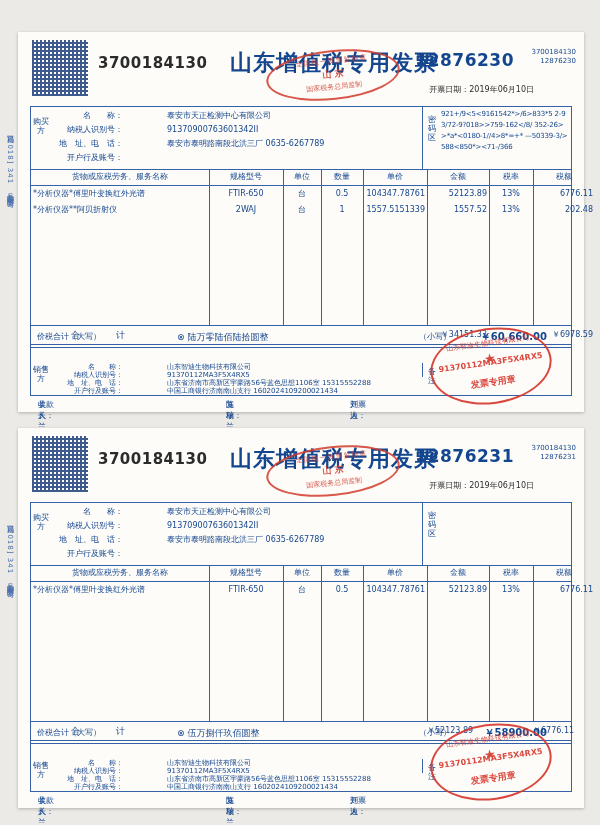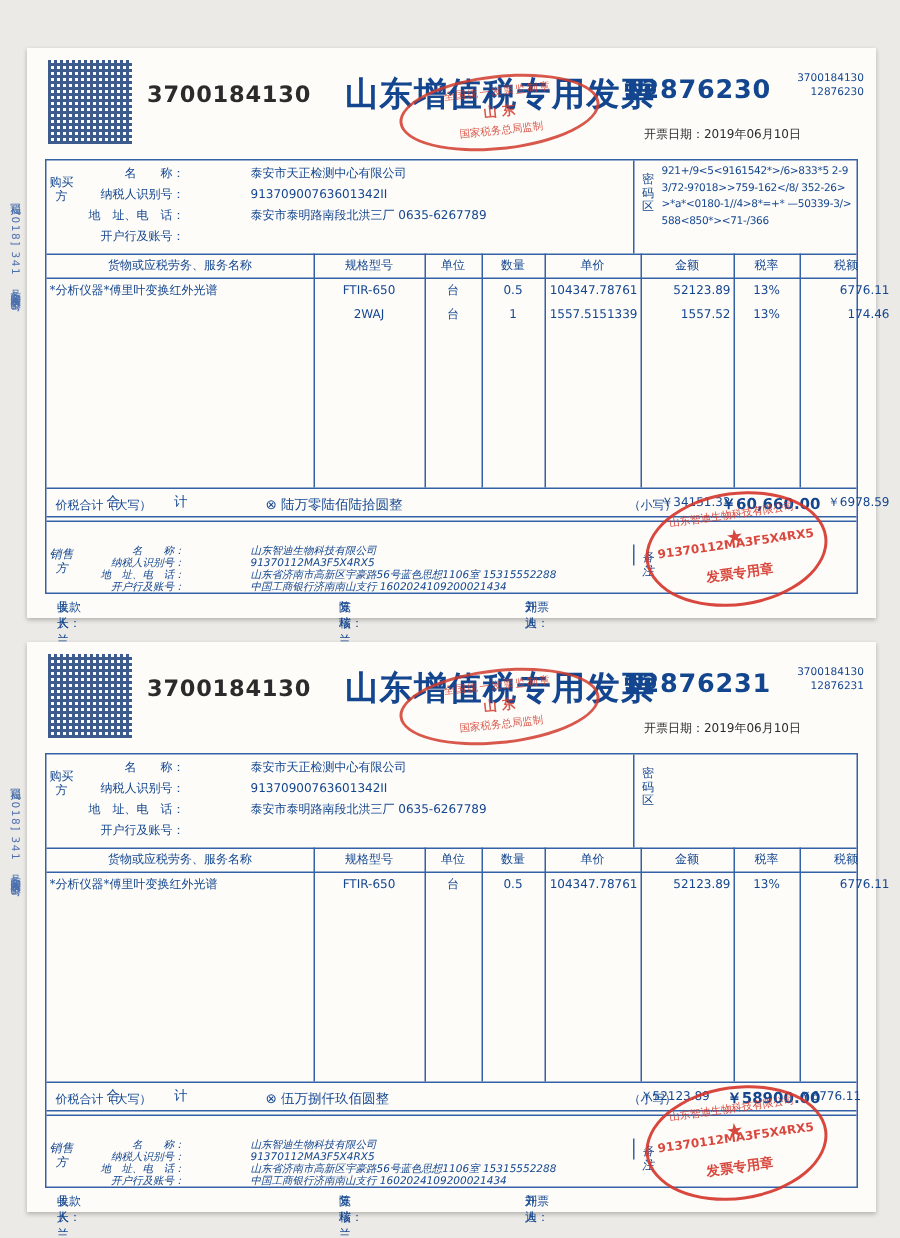--- a/index.html
+++ b/index.html
@@ -58,21 +58,21 @@
 
   .sum{position:absolute;left:0;top:218px;width:100%;height:18px;border-top:1px solid #3561a6;border-bottom:1px solid #3561a6;}
   .sum .lb{position:absolute;left:40px;top:0;font-size:9px;line-height:18px;letter-spacing:6px;}
 
   .total{position:absolute;left:0;top:220px;width:100%;height:20px;border-bottom:1px solid #3561a6;}
   .total .lb{position:absolute;left:6px;top:0;font-size:8px;line-height:20px;}
   .total .cn{position:absolute;left:146px;top:0;font-size:9px;line-height:20px;}
   .total .sm{position:absolute;right:120px;top:0;font-size:8px;line-height:20px;}
   .total .dg{position:absolute;right:24px;top:0;font-size:10px;line-height:20px;font-weight:bold;}
 
-  .seller{position:absolute;left:0;top:256px;width:100%;height:14px;font-style:italic;}
+  .seller{position:absolute;left:0;top:256px;width:100%;height:14px;}
   .seller .lbl-v{left:2px;top:2px;}
   .seller .rows{position:absolute;left:20px;top:0px;right:148px;}
   .seller .brow{line-height:8px;font-size:7px;}
   .seller .brow .k{width:72px;}
   .sw{position:absolute;right:0;top:0;width:148px;height:100%;border-left:1px solid #3561a6;}
   .sw .lbl{position:absolute;left:2px;top:4px;width:14px;font-size:8px;line-height:1.15;text-align:center;}
 
   .footer{position:relative;margin:3px 12px 0;height:14px;font-size:8px;}
   .footer span{position:absolute;top:0;}
 
@@ -166,27 +166,28 @@
         <div class="c" style="left:2px;width:176px;text-align:left">*分析仪器*傅里叶变换红外光谱</div>
         <div class="c" style="left:178px;width:74px">FTIR-650</div>
         <div class="c" style="left:252px;width:38px">台</div>
         <div class="c" style="left:290px;width:42px">0.5</div>
         <div class="c" style="left:332px;width:62px;text-align:right">104347.78761</div>
         <div class="c" style="left:396px;width:60px;text-align:right">52123.89</div>
         <div class="c" style="left:458px;width:44px">13%</div>
         <div class="c" style="left:502px;width:60px;text-align:right">6776.11</div>
       </div>
       <div class="trow" style="top:96px">
+        <div class="c" style="left:2px;width:176px;text-align:left">*分析仪器**阿贝折射仪</div>
         <div class="c" style="left:178px;width:74px">2WAJ</div>
         <div class="c" style="left:252px;width:38px">台</div>
         <div class="c" style="left:290px;width:42px">1</div>
         <div class="c" style="left:332px;width:62px;text-align:right">1557.5151339</div>
         <div class="c" style="left:396px;width:60px;text-align:right">1557.52</div>
         <div class="c" style="left:458px;width:44px">13%</div>
-        <div class="c" style="left:502px;width:60px;text-align:right">174.46</div>
+        <div class="c" style="left:502px;width:60px;text-align:right">202.48</div>
       </div>
 
       <div class="sum">
         <div class="lb">合　　计</div>
         <div class="c" style="position:absolute;left:396px;width:60px;text-align:right;line-height:18px;font-size:8px">￥34151.33</div>
         <div class="c" style="position:absolute;left:502px;width:60px;text-align:right;line-height:18px;font-size:8px">￥6978.59</div>
       </div>
 
       <div class="total">
         <div class="lb">价税合计（大写）</div>

